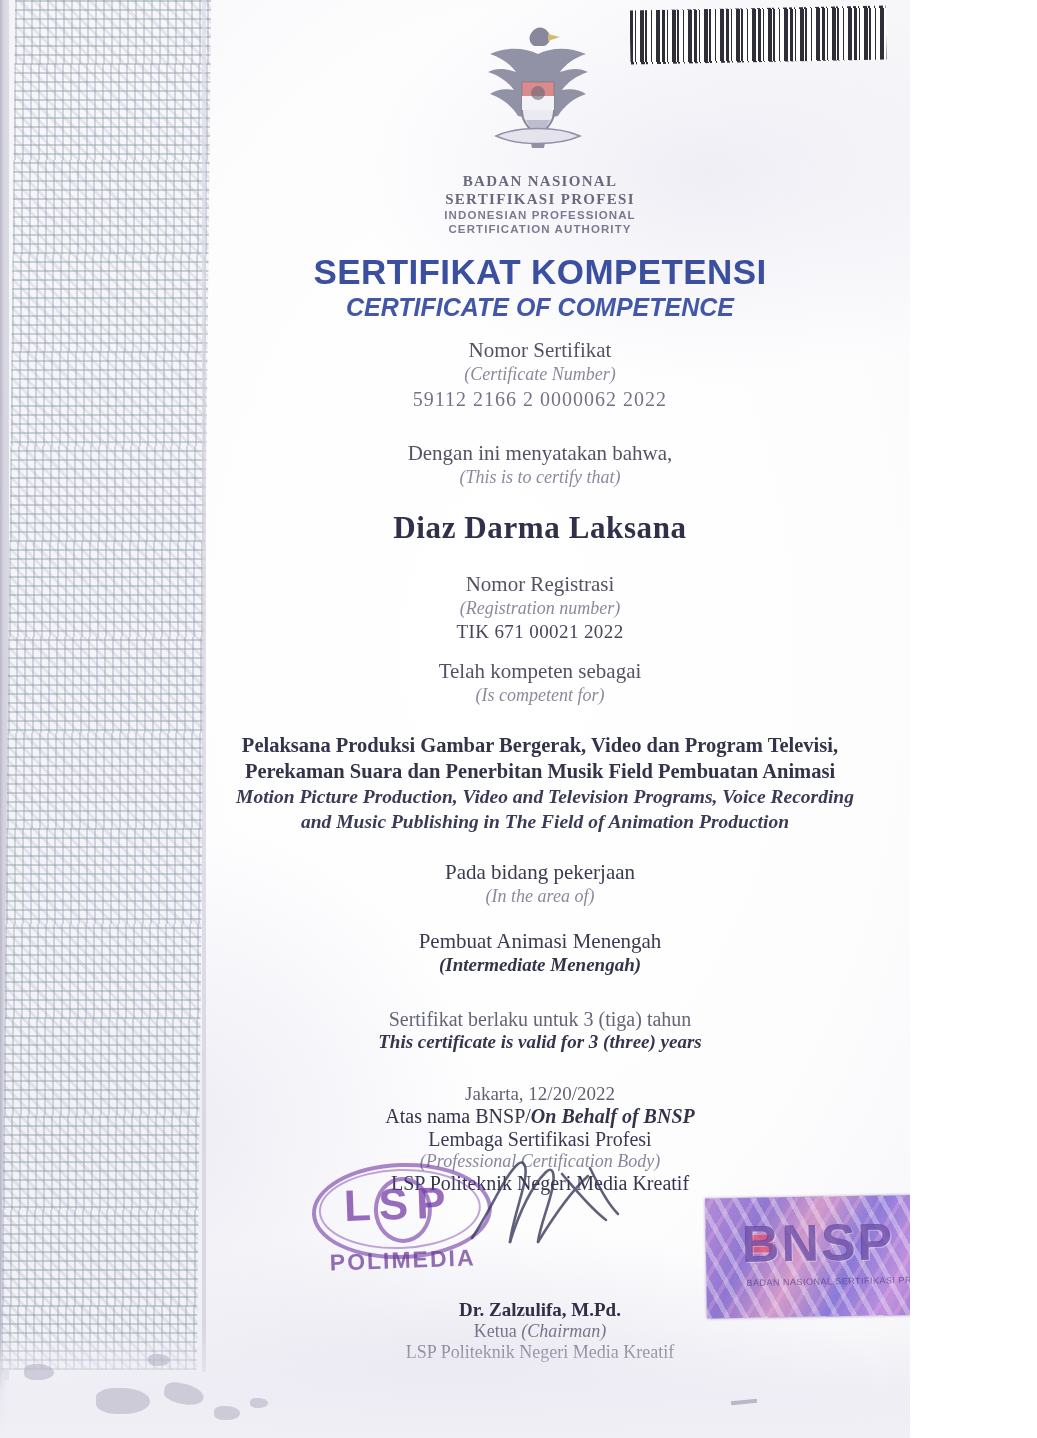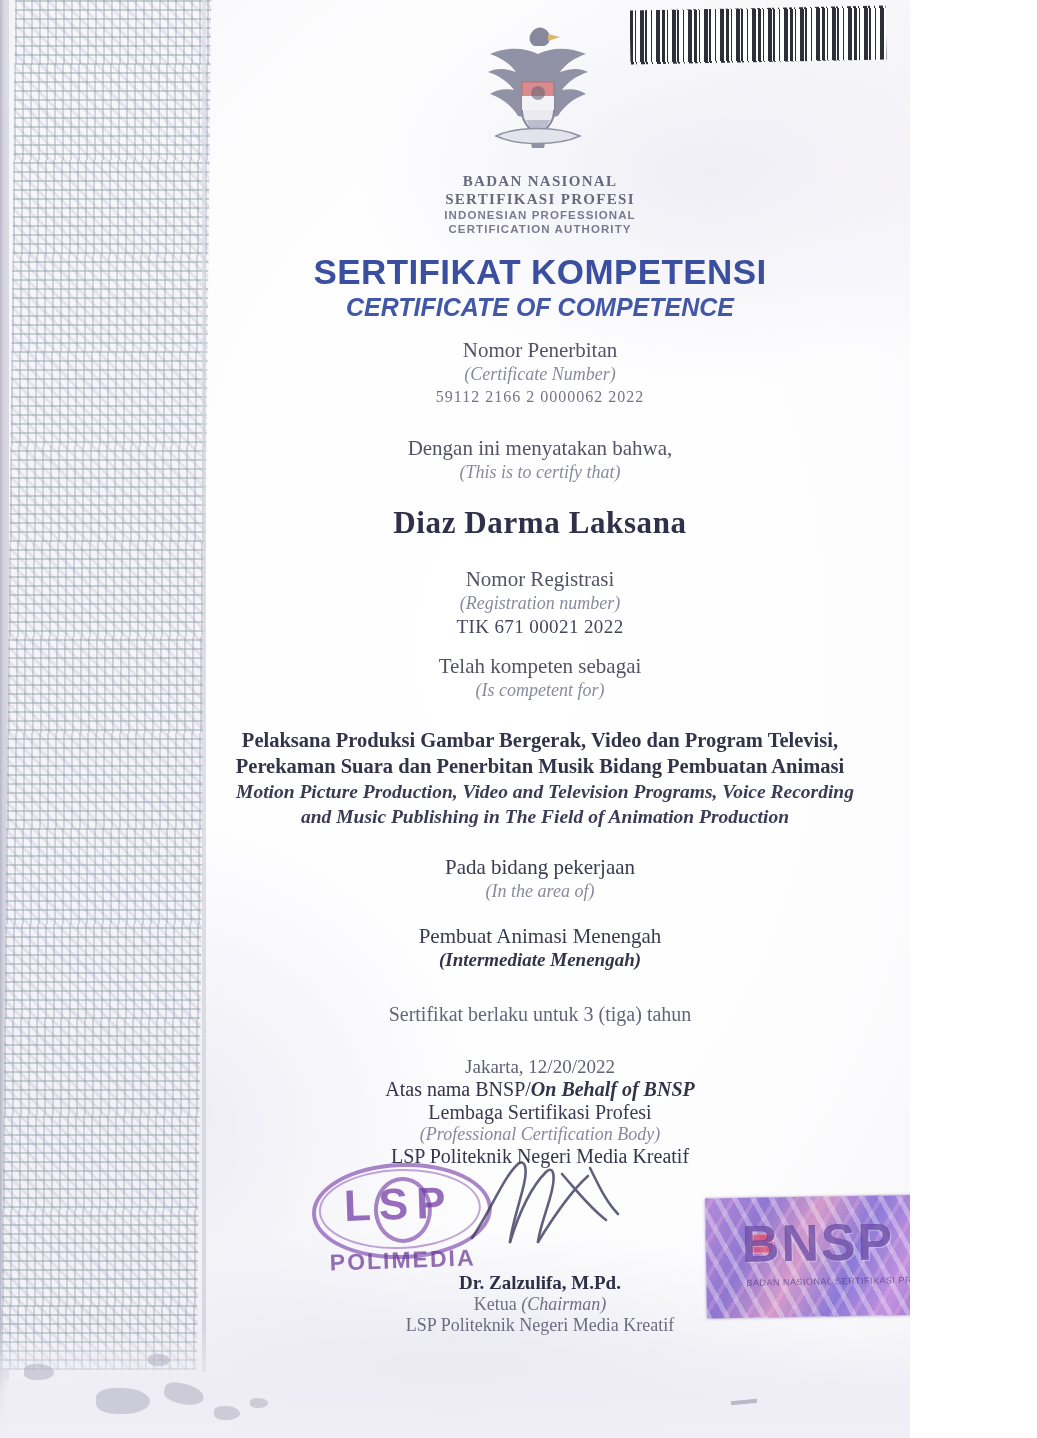--- a/index.html
+++ b/index.html
@@ -148,21 +148,21 @@
     opacity: .88;
   }
   .lbl-en {
     font-size: 18px;
     font-style: italic;
     color: #6d6d86;
     margin-top: 1px;
     opacity: .8;
   }
   .value-mono {
-    font-size: 16px;
+    font-size: 20px;
     color: #55556e;
     letter-spacing: 1px;
     margin-top: 3px;
     opacity: .82;
   }
   .value-plain {
     font-size: 19px;
     color: #45455c;
     letter-spacing: .4px;
     margin-top: 2px;
@@ -444,50 +444,51 @@
     <div style="margin-top:172px">
       <div class="org-line1">BADAN NASIONAL</div>
       <div class="org-line2">SERTIFIKASI PROFESI</div>
       <div class="org-en1">INDONESIAN PROFESSIONAL</div>
       <div class="org-en2">CERTIFICATION AUTHORITY</div>
     </div>
 
     <div class="title-id">SERTIFIKAT KOMPETENSI</div>
     <div class="title-en">CERTIFICATE OF COMPETENCE</div>
 
-    <div class="lbl-id">Nomor Penerbitan</div>
+    <div class="lbl-id">Nomor Sertifikat</div>
     <div class="lbl-en">(Certificate Number)</div>
     <div class="value-mono">59112 2166 2 0000062 2022</div>
 
     <div class="lbl-id" style="margin-top:30px">Dengan ini menyatakan bahwa,</div>
     <div class="lbl-en">(This is to certify that)</div>
 
     <div class="holder-name">Diaz Darma Laksana</div>
 
     <div class="lbl-id" style="margin-top:26px">Nomor Registrasi</div>
     <div class="lbl-en">(Registration number)</div>
     <div class="value-plain">TIK 671 00021 2022</div>
 
     <div class="lbl-id" style="">Telah kompeten sebagai</div>
     <div class="lbl-en">(Is competent for)</div>
 
     <div style="margin-top:26px">
       <div class="comp-id-1">Pelaksana Produksi Gambar Bergerak, Video dan Program Televisi,</div>
-      <div class="comp-id-2">Perekaman Suara dan Penerbitan Musik Bidang Pembuatan Animasi</div>
+      <div class="comp-id-2">Perekaman Suara dan Penerbitan Musik Field Pembuatan Animasi</div>
       <div class="comp-en-1">Motion Picture Production, Video and Television Programs, Voice Recording</div>
       <div class="comp-en-2">and Music Publishing in The Field of Animation Production</div>
     </div>
 
     <div class="area-id" style="margin-top:26px">Pada bidang pekerjaan</div>
     <div class="lbl-en">(In the area of)</div>
 
     <div class="area-id" style="margin-top:22px">Pembuat Animasi Menengah</div>
     <div class="area-en">(Intermediate Menengah)</div>
 
     <div class="valid-id" style="margin-top:32px">Sertifikat berlaku untuk 3 (tiga) tahun</div>
+    <div class="valid-en">This certificate is valid for 3 (three) years</div>
 
     <div class="place-date" style="margin-top:30px">Jakarta, 12/20/2022</div>
     <div class="behalf">
       <span>Atas nama BNSP/</span><i>On Behalf of BNSP</i>
     </div>
     <div class="lsp-line">Lembaga Sertifikasi Profesi</div>
     <div class="lsp-en">(Professional Certification Body)</div>
     <div class="lsp-name">LSP Politeknik Negeri Media Kreatif</div>
 
     <div style="margin-top:104px">

